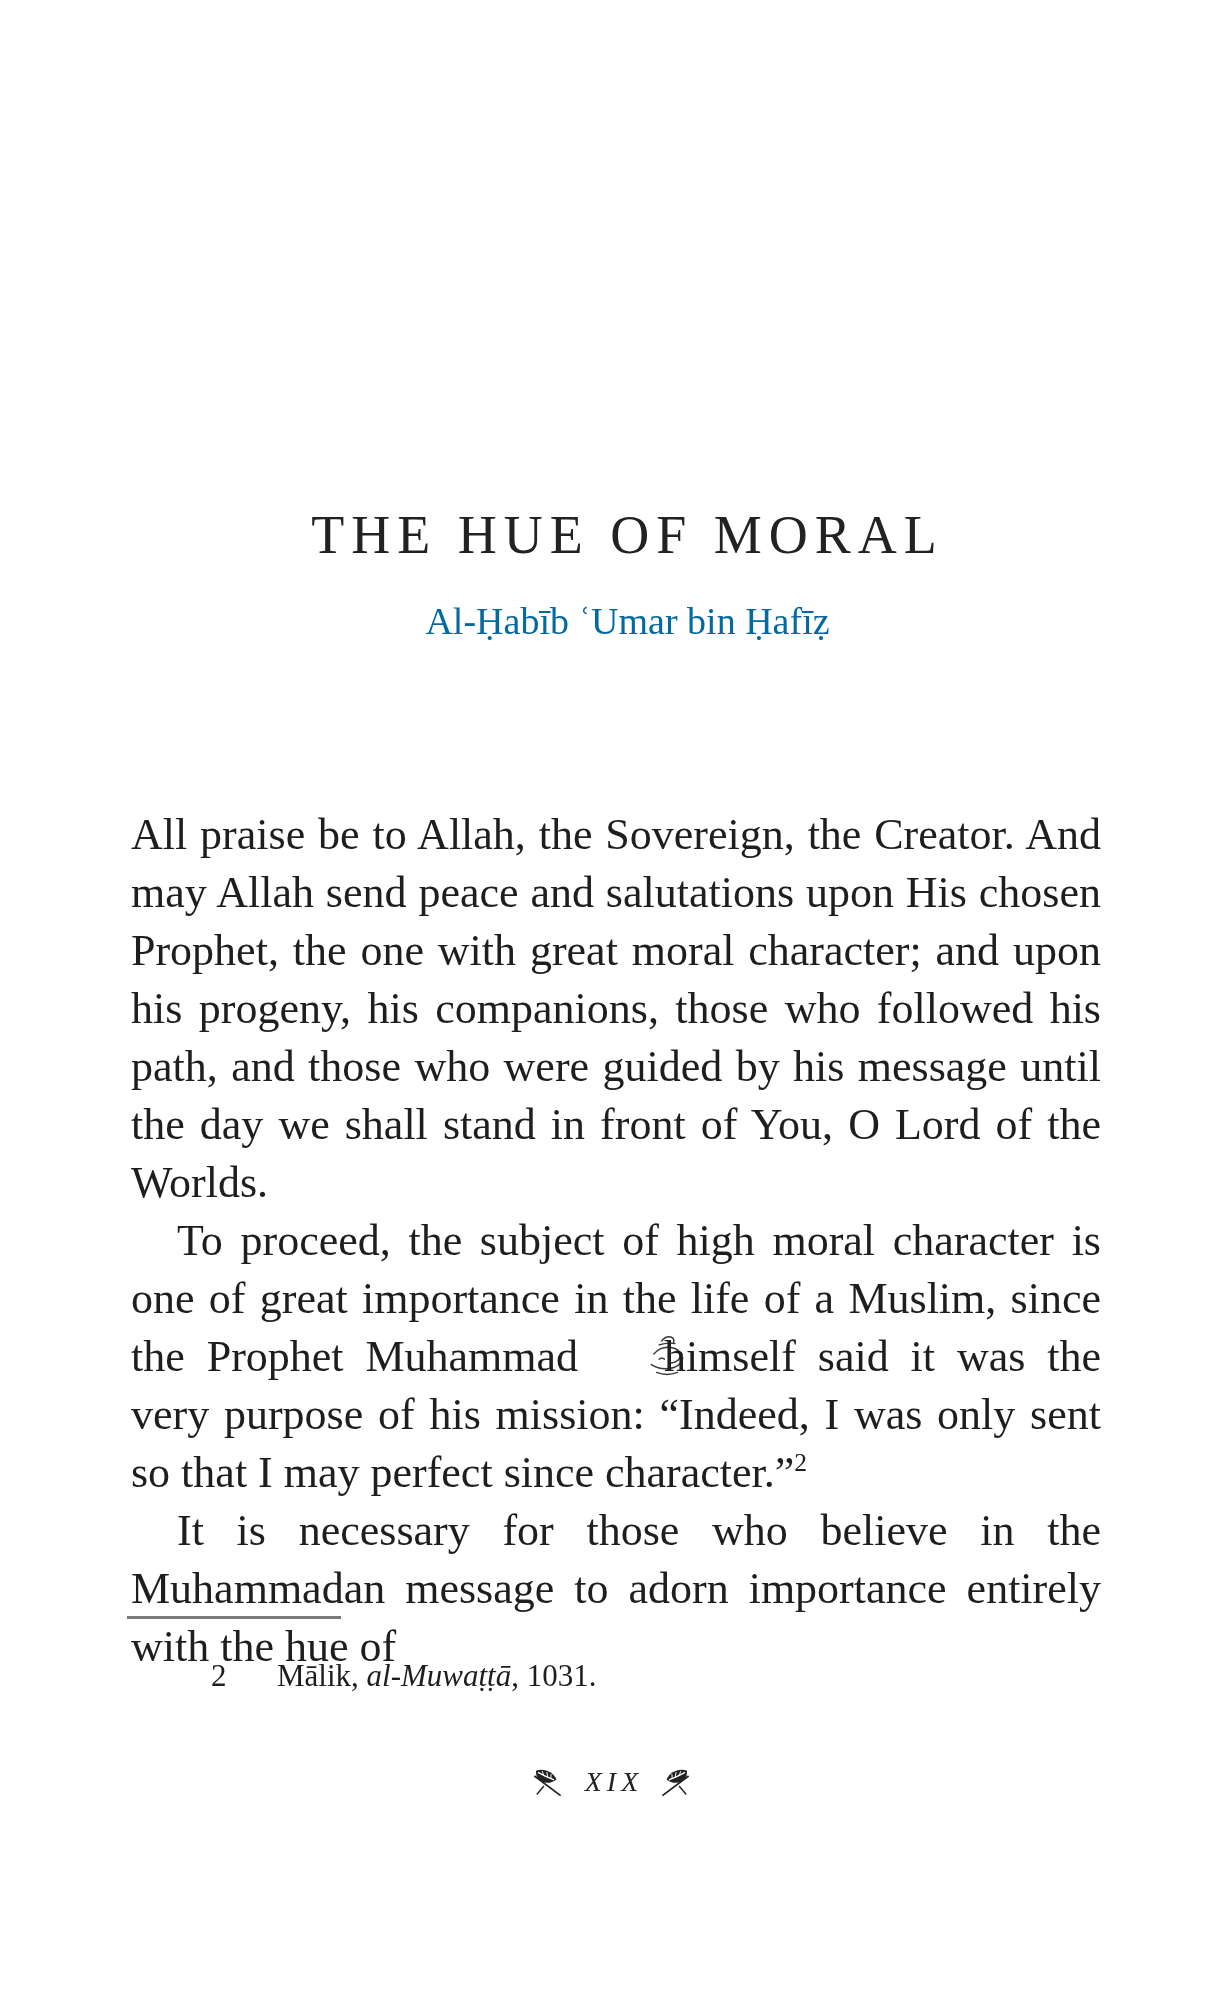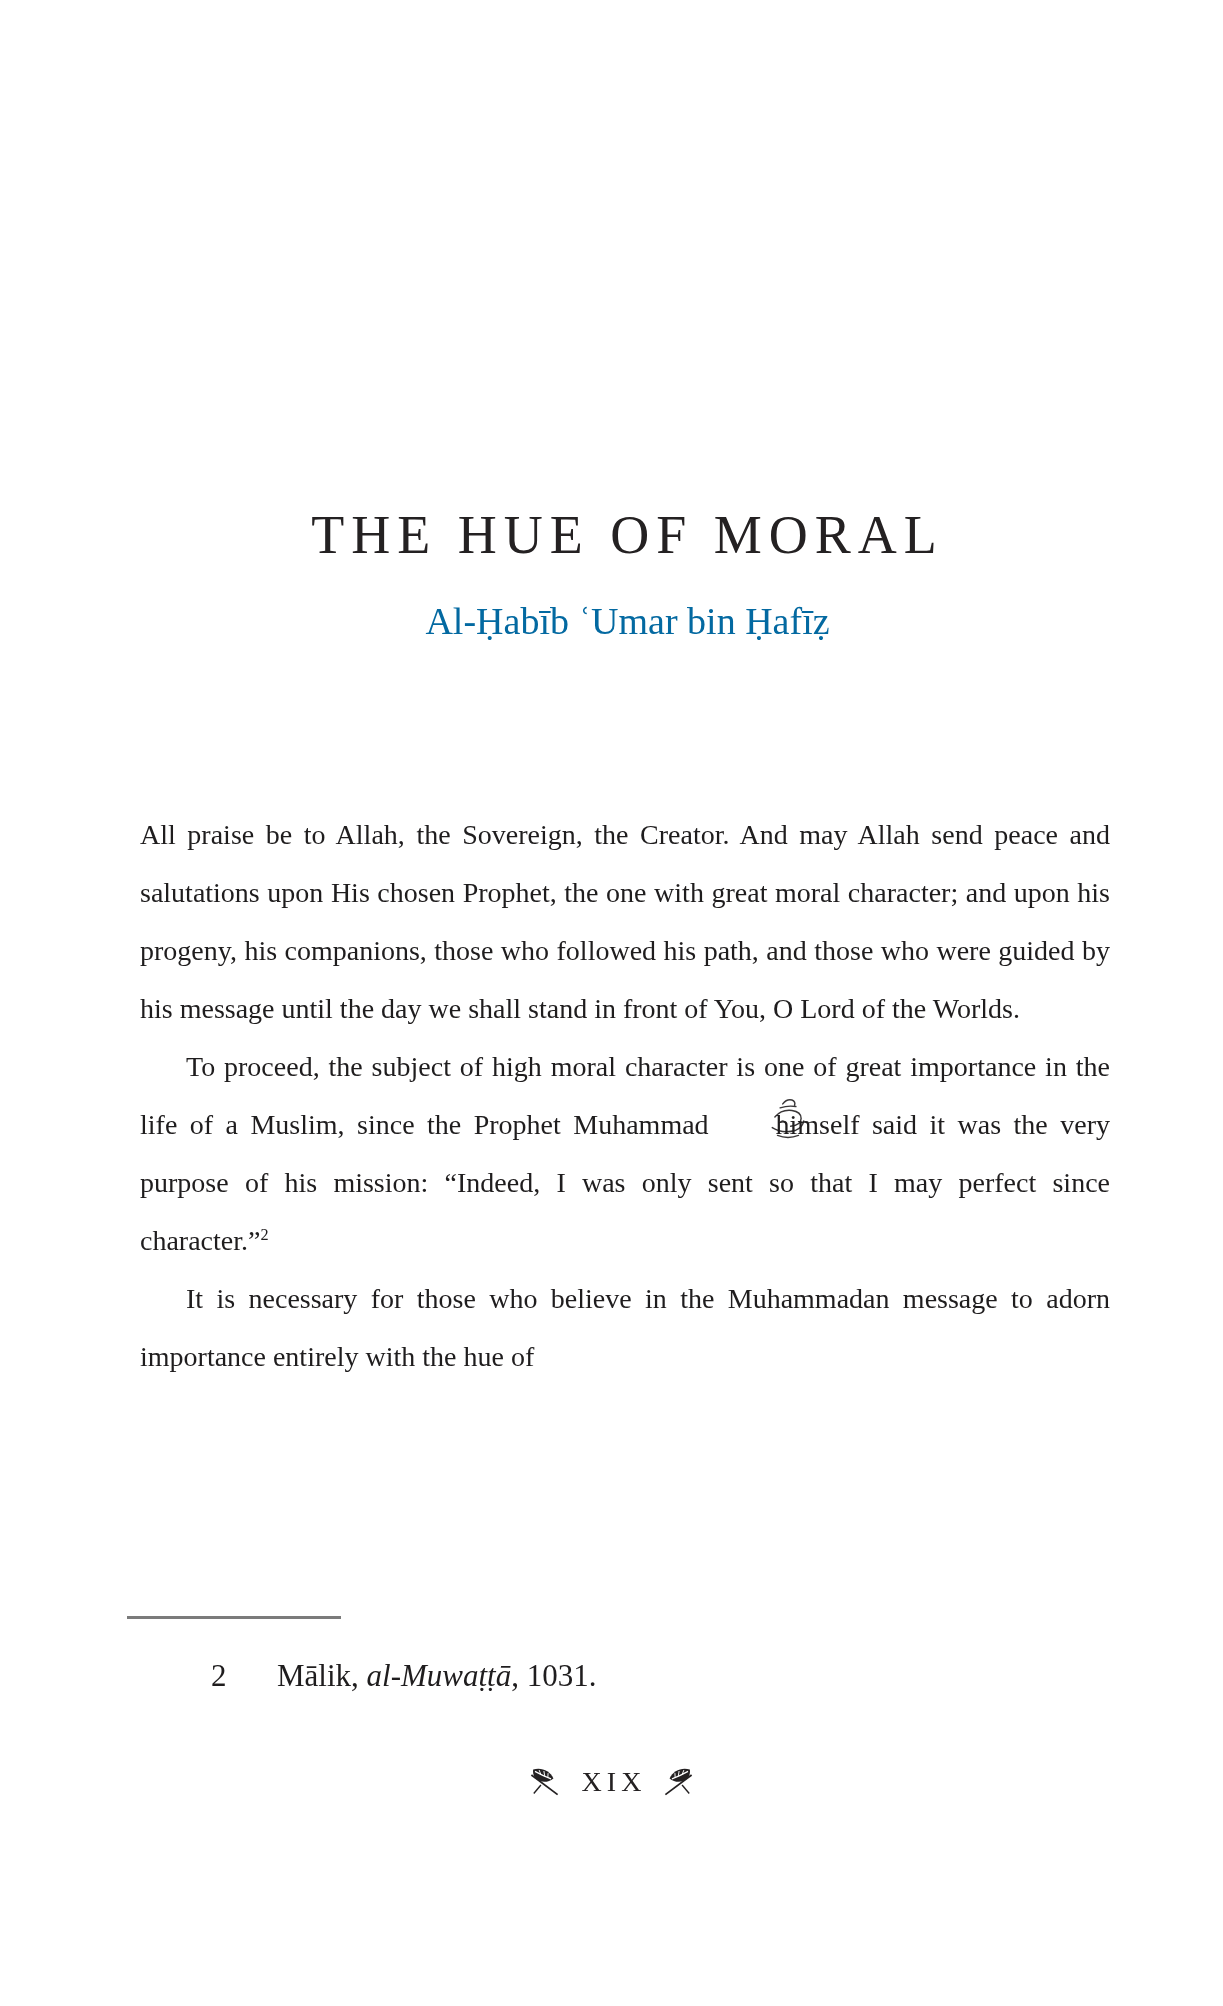--- a/index.html
+++ b/index.html
@@ -40,23 +40,23 @@
     margin-top: 30px;
     font-size: 38px;
     line-height: 48px;
     color: #0369a1;
   }
 
   
   .body-text {
     position: absolute;
     top: 806px;
-    left: 140px;
+    left: 131px;
     width: 970px;
-    font-size: 28px;
+    font-size: 44px;
     line-height: 58px;
     text-align: justify;
   }
   .body-text p { margin: 0; }
   .body-text p.indent { text-indent: 46px; }
   .fn-ref {
     font-size: 58%;
     line-height: 0;
     vertical-align: super;
   }
@@ -90,22 +90,23 @@
   }
 
   
   .page-footer {
     position: absolute;
     top: 1766px;
     left: 0;
     width: 100%;
     display: flex;
     justify-content: center;
-    align-items: flex-start;
+    align-items: flex-end;
     gap: 17px;
+    font-style: italic;
   }
   .folio {
     font-size: 28px;
     letter-spacing: 5px;
     padding-left: 5px; 
     color: #242122;
   }
   .leaf-icon {
     display: inline-block;
     width: 31px;

